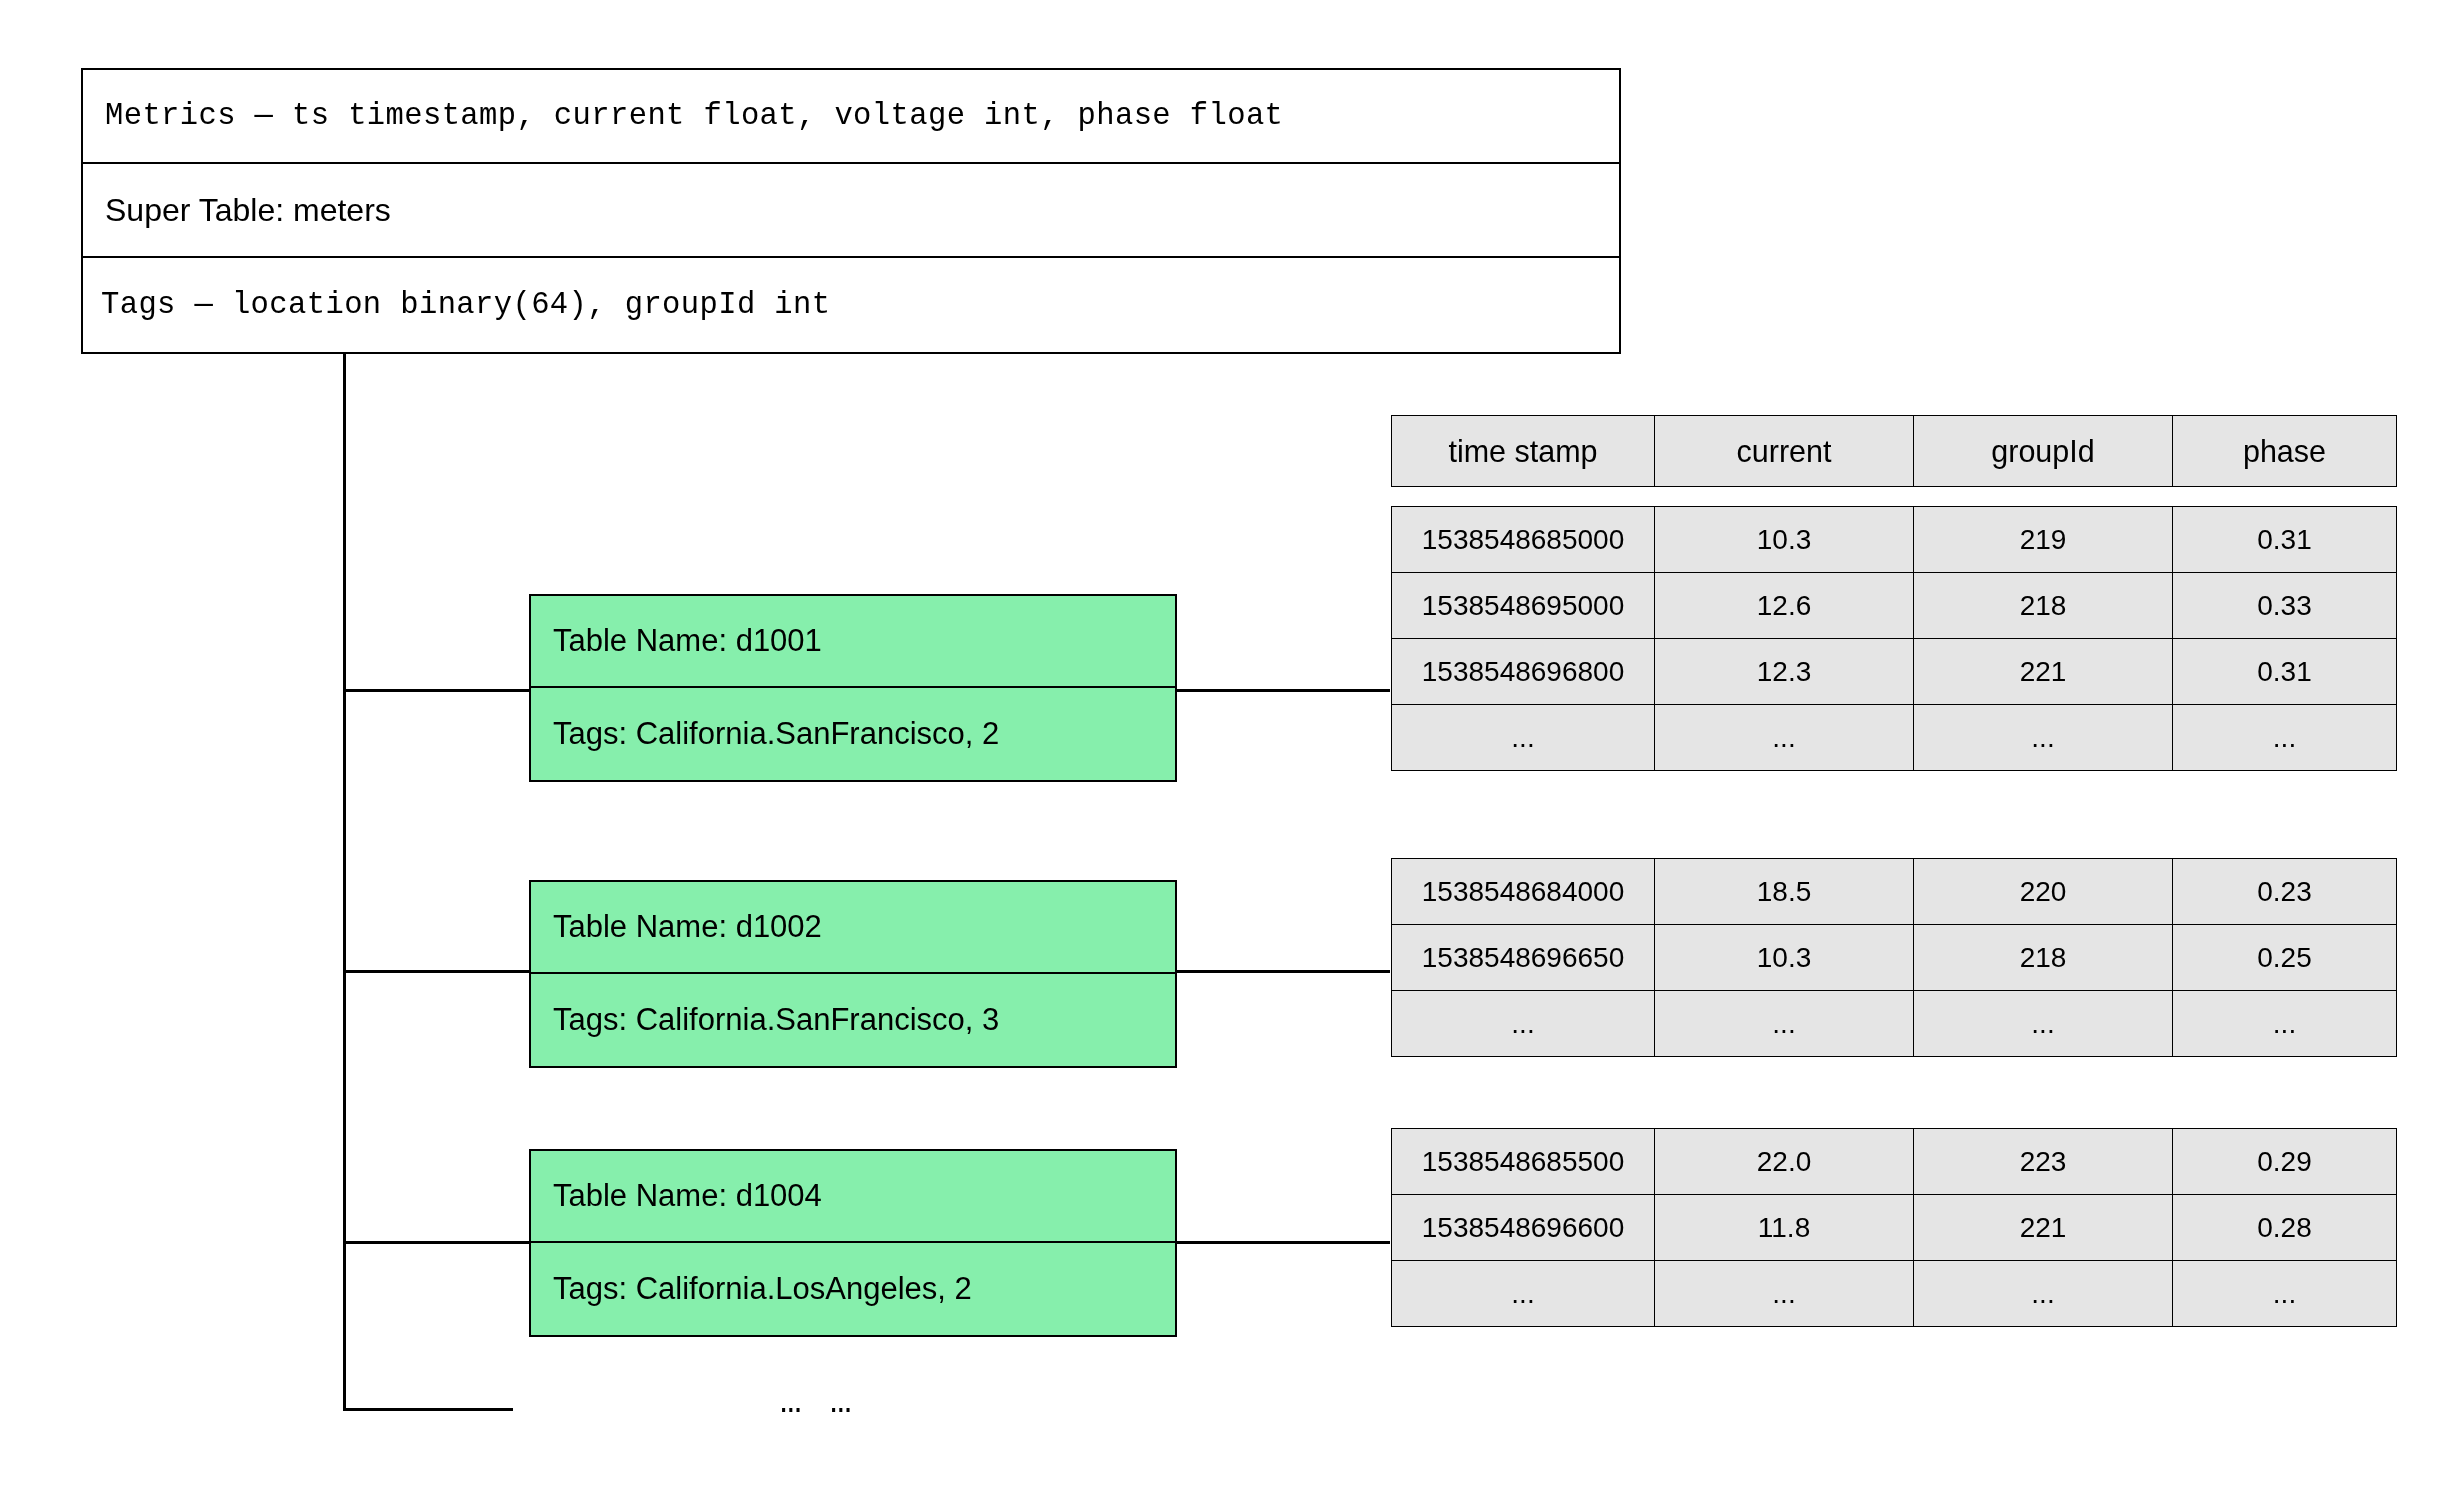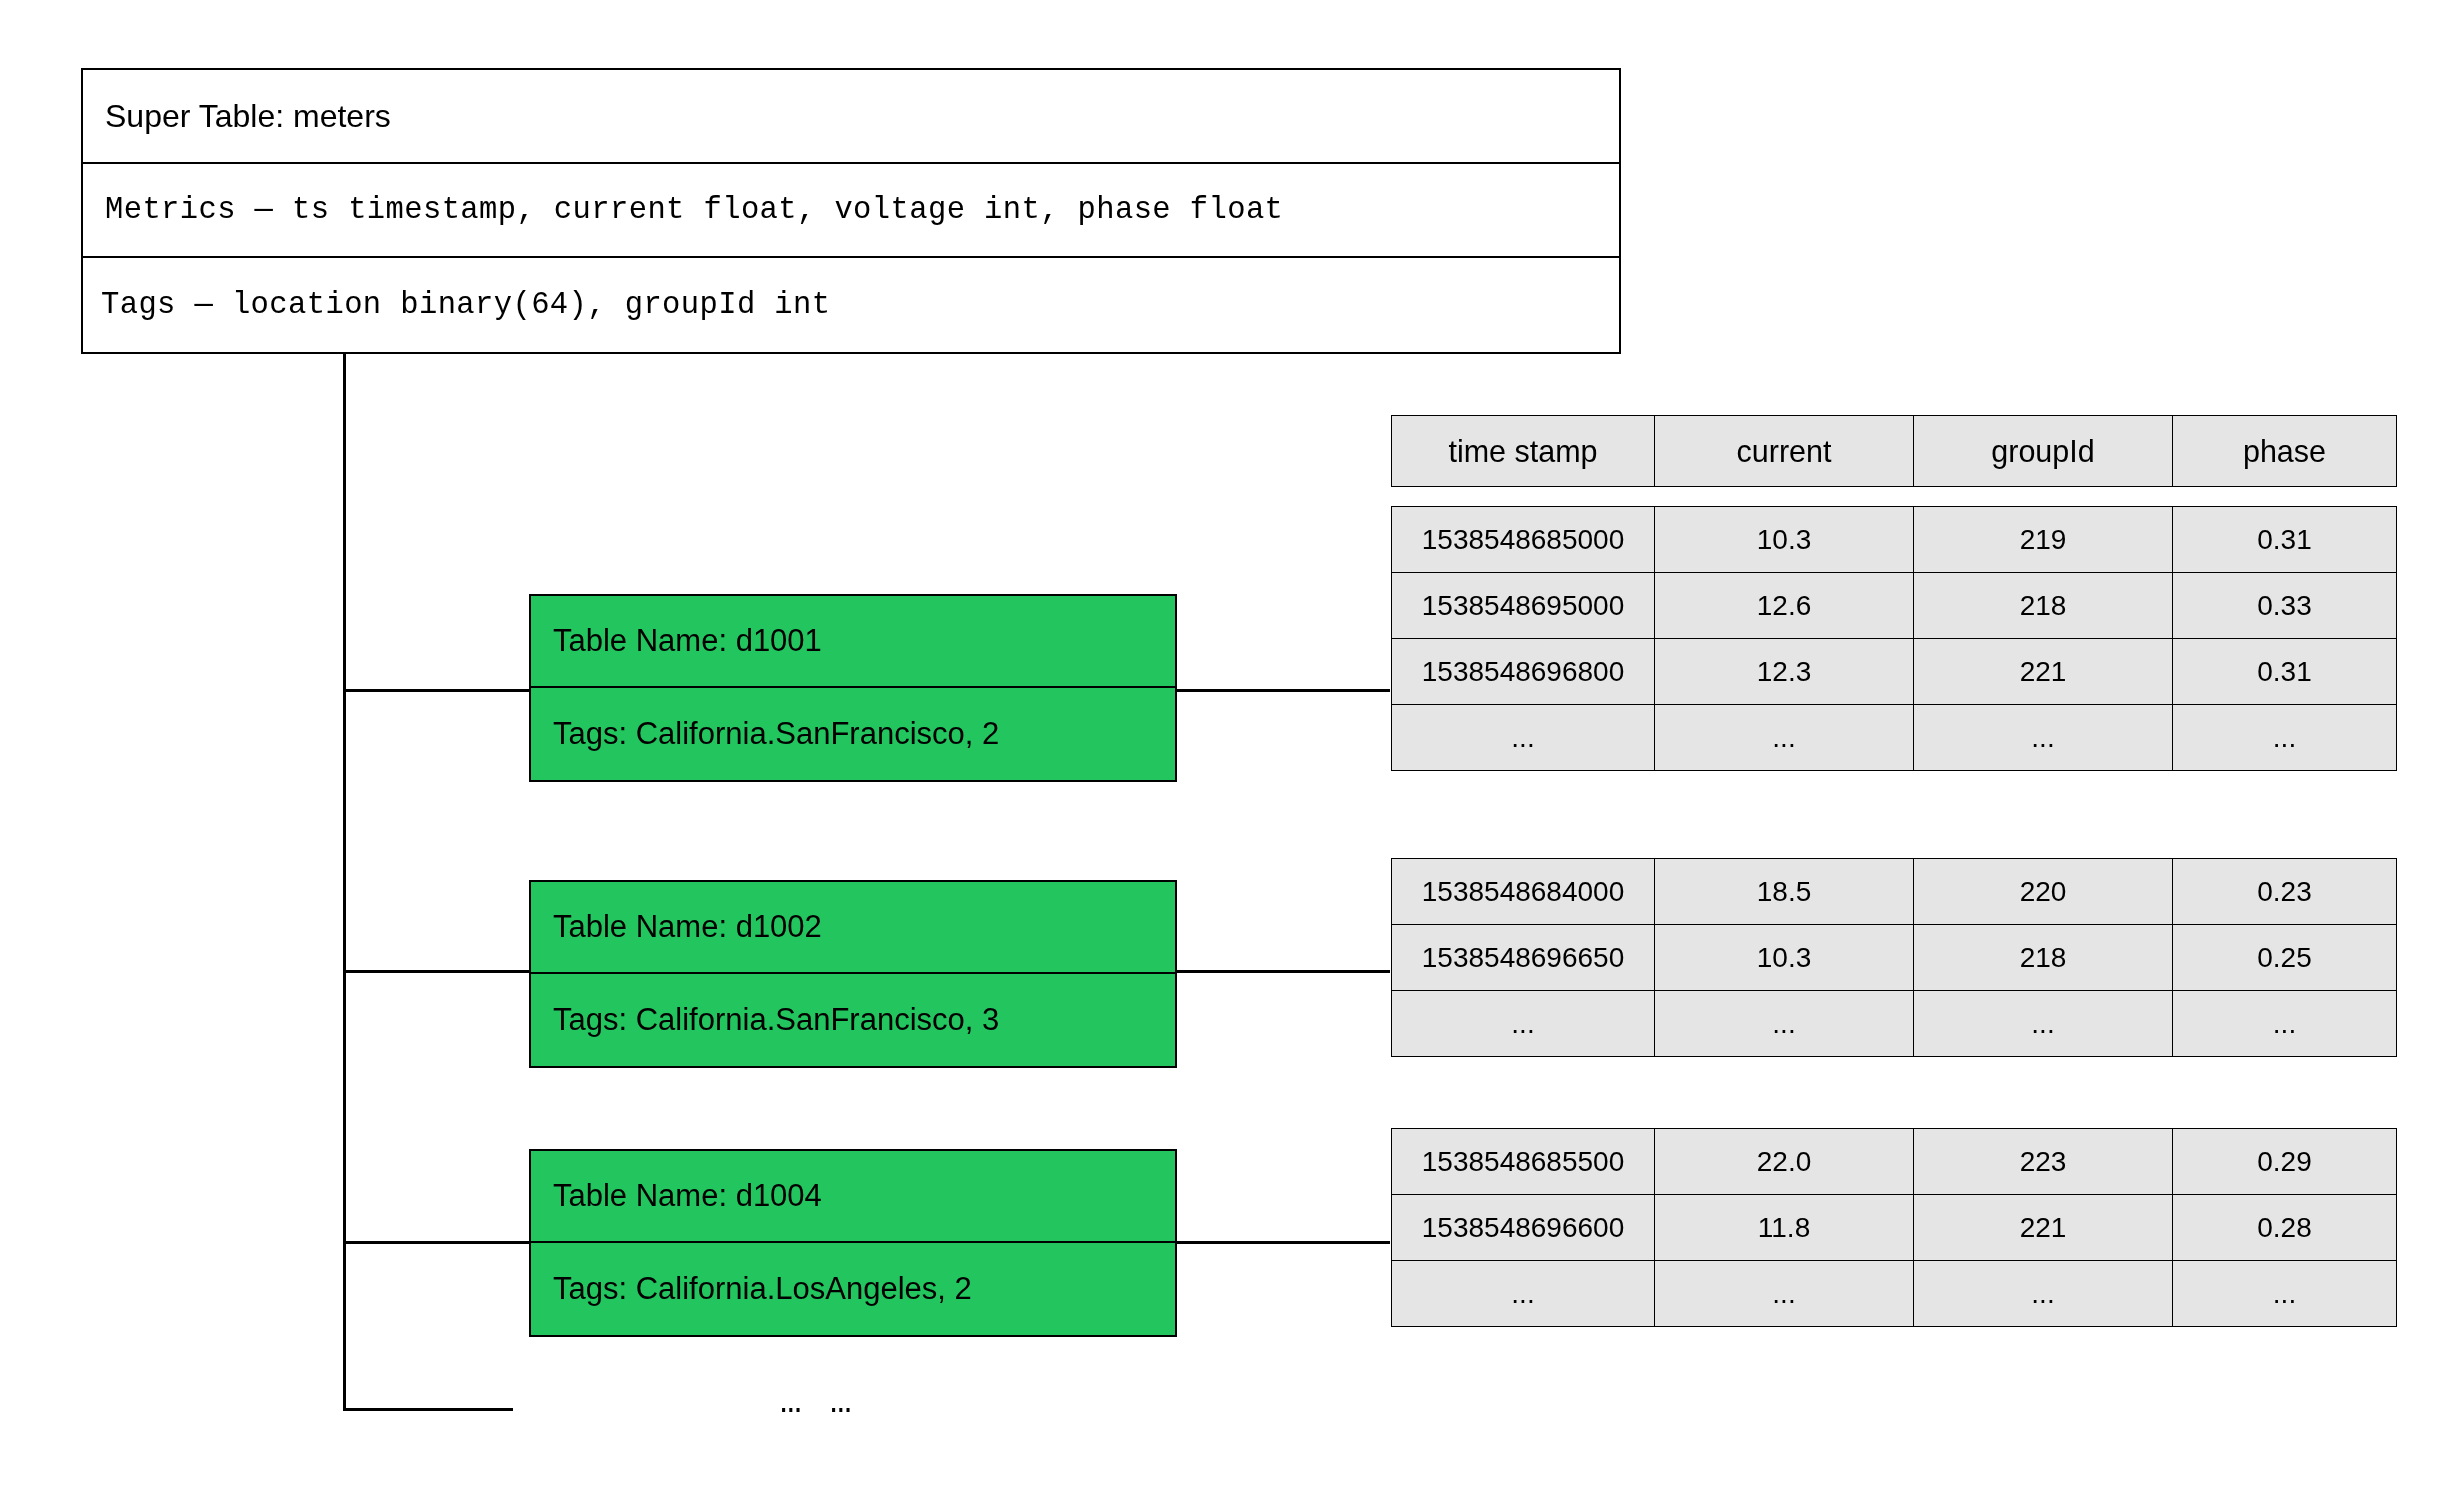--- a/index.html
+++ b/index.html
@@ -55,21 +55,21 @@
   }
   .line-v { width: 2.5px; }
   .line-h { height: 2.5px; }
 
   
   .subtable {
     position: absolute;
     width: 648px;
     border: 2.5px solid #000;
     box-sizing: border-box;
-    background: #22c55e;
+    background: #86efac;
   }
   .subtable .srow {
     box-sizing: border-box;
     height: 92px;
     display: flex;
     align-items: center;
     padding-left: 22px;
     font-size: 31px;
     border-bottom: 2.5px solid #000;
   }
@@ -104,24 +104,24 @@
     letter-spacing: 3.4px;
   }
 </style>
 </head>
 <body>
 
 <div id="stage">
 
   <div class="supertable">
     <div class="row">
-      <span class="title">Super Table: meters</span>
+      <span class="mono">Metrics — ts timestamp, current float, voltage int, phase float</span>
     </div>
     <div class="row">
-      <span class="mono">Metrics — ts timestamp, current float, voltage int, phase float</span>
+      <span class="title">Super Table: meters</span>
     </div>
     <div class="row">
       <span class="mono">Tags — location binary(64), groupId int</span>
     </div>
   </div>
 
   <div class="line-v" style="left:343px; top:354px; height:1057px;"></div>
 
   <div class="line-h" style="left:343px; top:689px; width:187px;"></div>
   <div class="line-h" style="left:343px; top:970px; width:187px;"></div>

